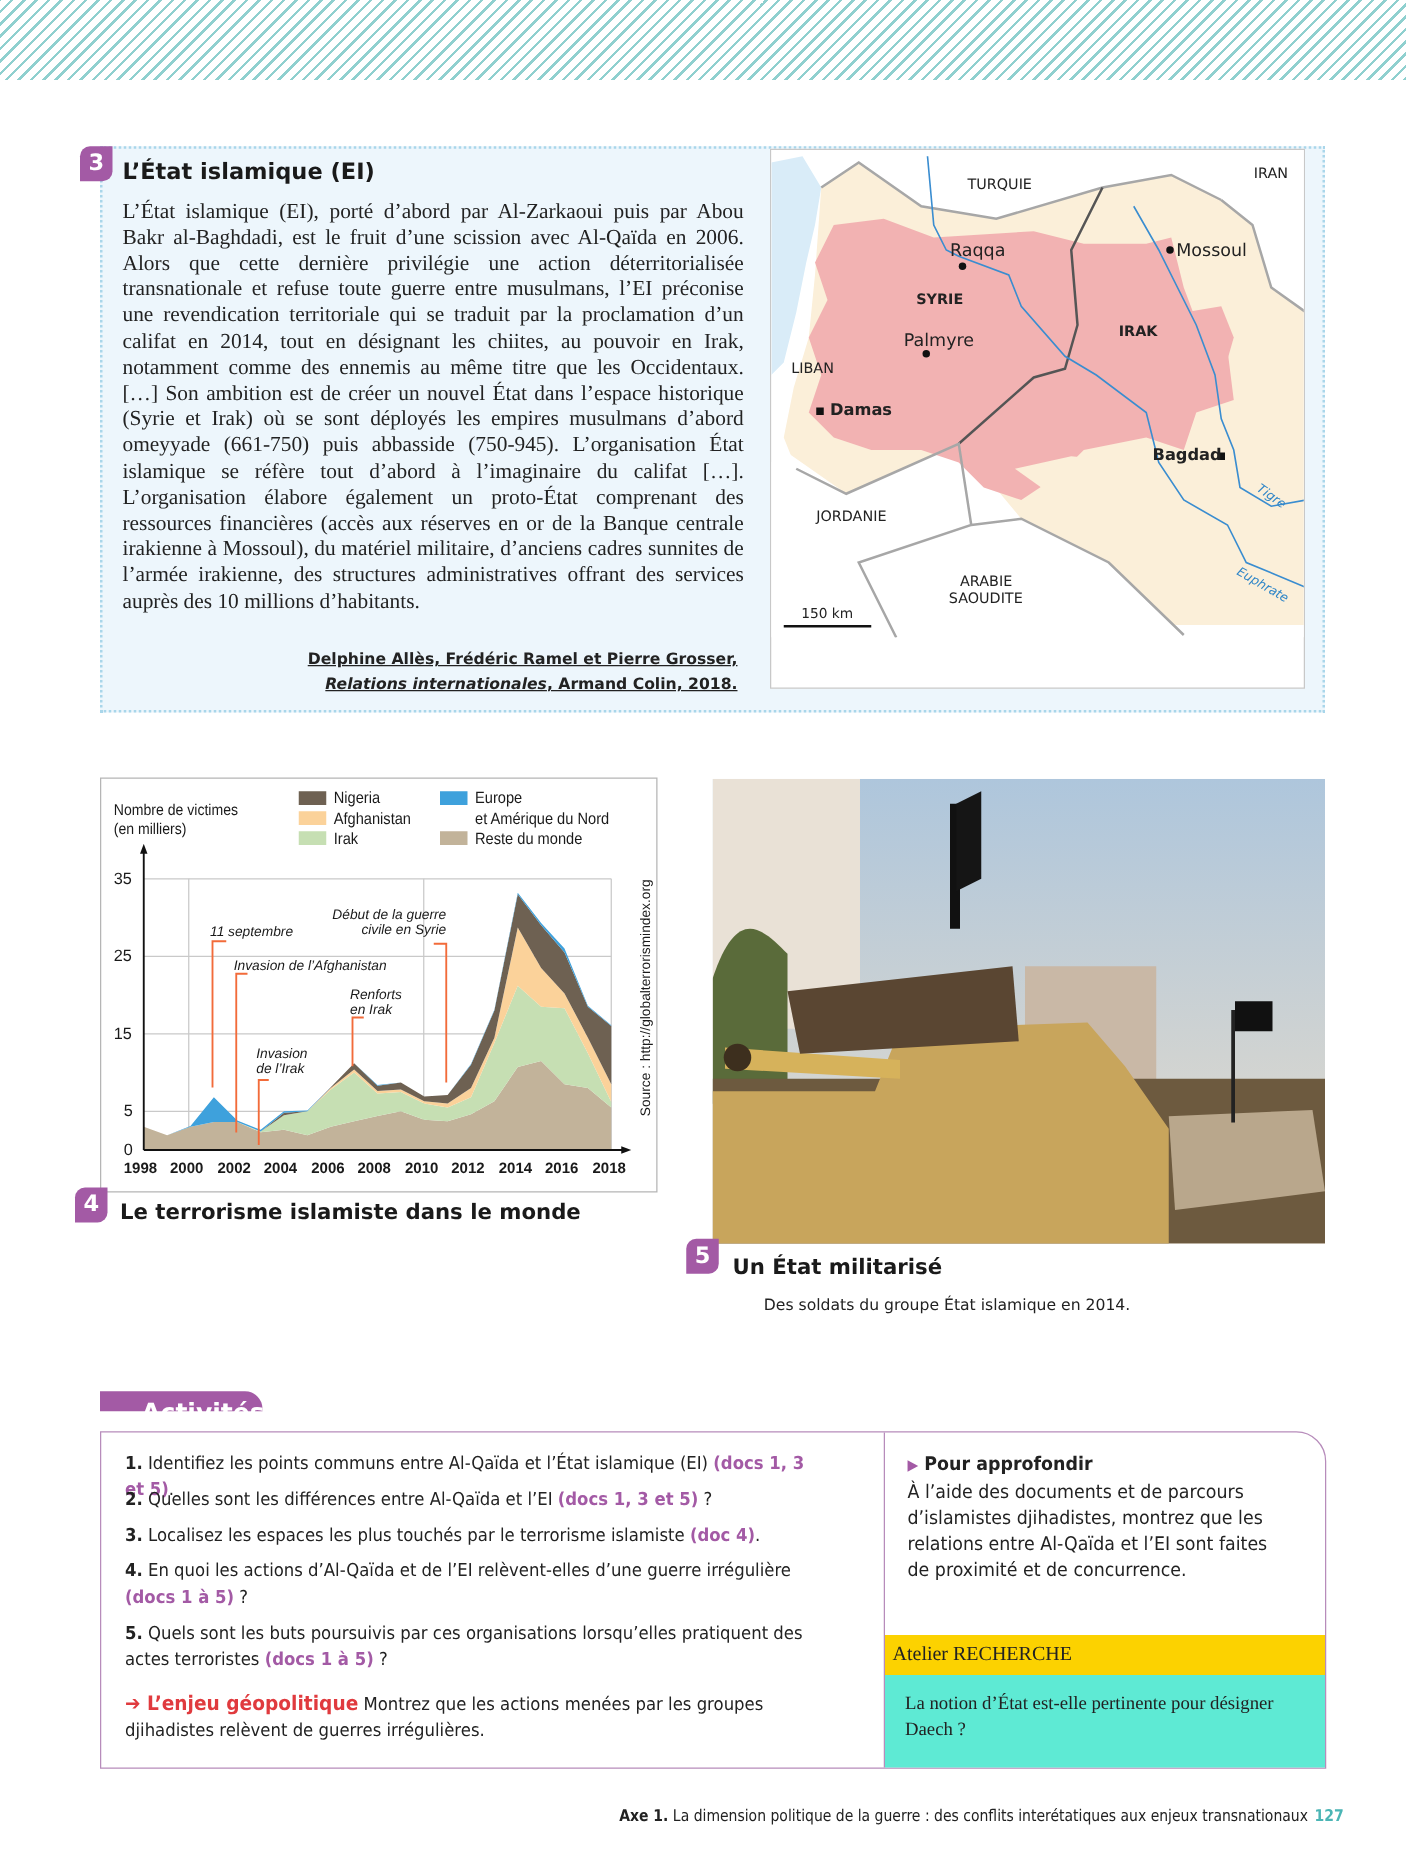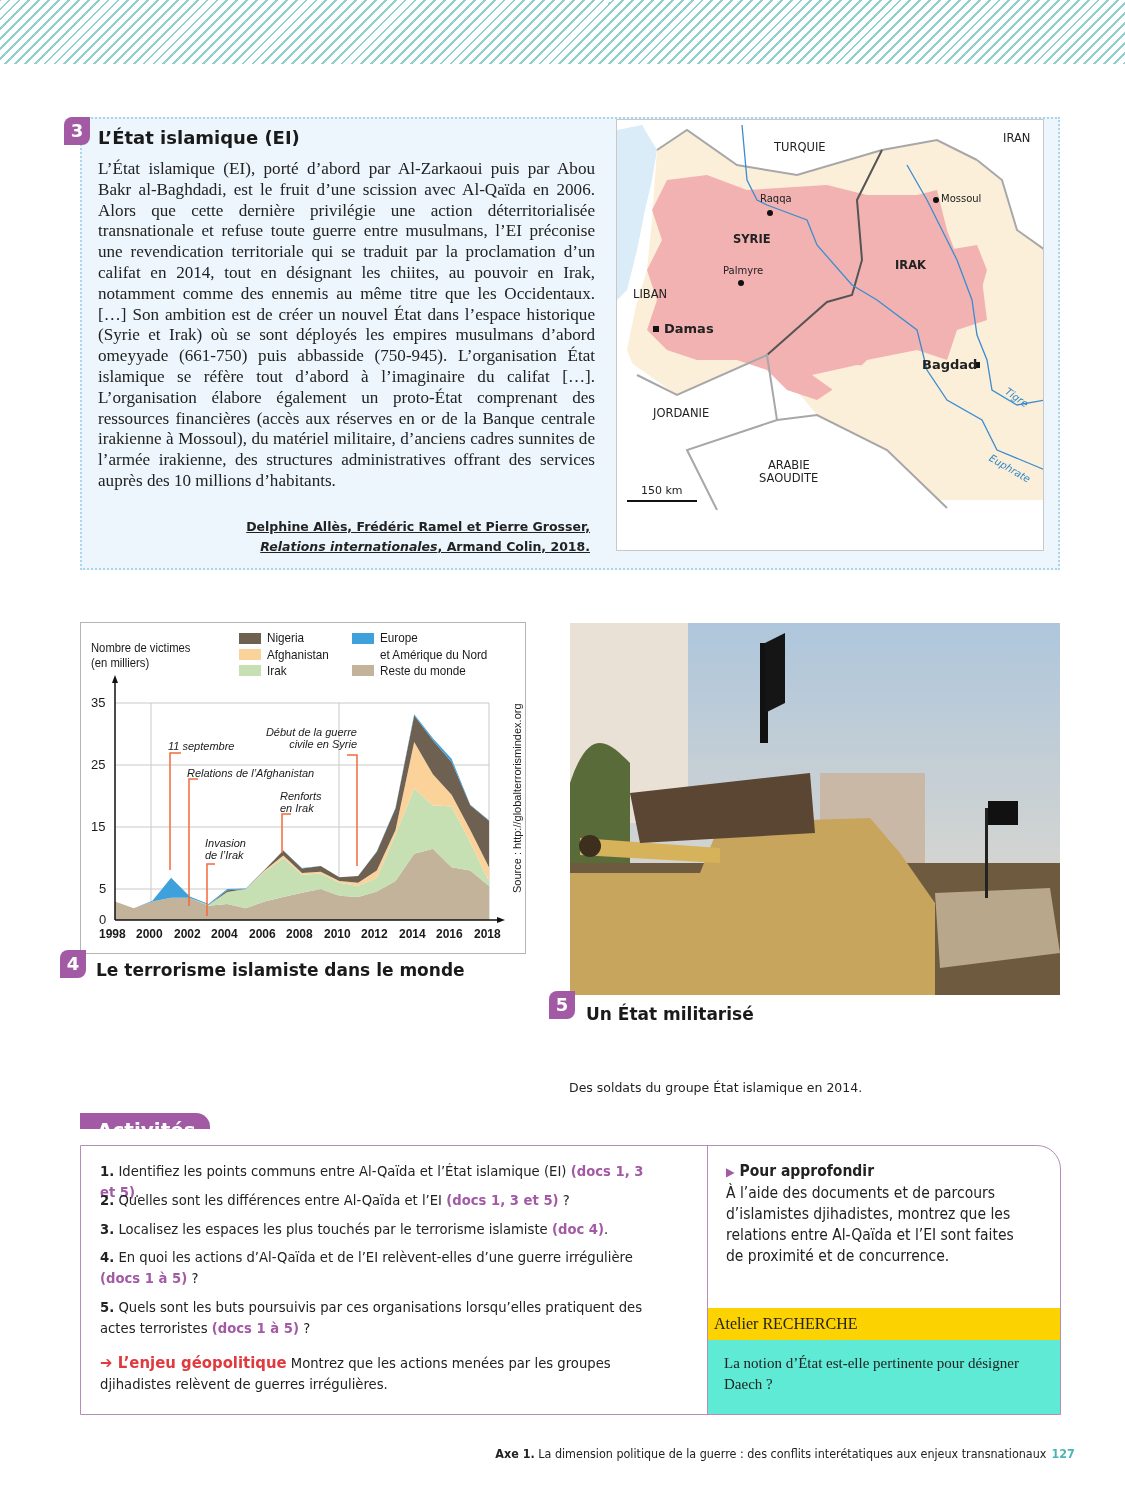--- a/index.html
+++ b/index.html
@@ -18,37 +18,37 @@
   .doc3-cite { position: absolute; right: 468px; top: 398px; text-align: right; font-family: "DejaVu Sans", sans-serif; font-size: 12.5px; font-weight: bold; line-height: 20px; color: #222; text-decoration: underline; }
   .doc3-cite i { font-style: italic; }
 
   .map { position: absolute; left: 534px; top: 0px; width: 428px; height: 432px; background: #fff; border: 1px solid #c8c8c8; overflow: hidden; }
   .map svg { position: absolute; left: 0; top: 0; }
   .map-legend { position: absolute; left: 0; top: 388px; width: 428px; height: 44px; background: #fff; border-top: 1px solid #bbb; }
   .map-legend .swatch { position: absolute; left: 8px; top: 12px; width: 28px; height: 18px; background: #f2b2b2; }
   .map-legend .lbl { position: absolute; left: 44px; top: 6px; font-size: 12.5px; line-height: 14px; color: #222; font-family: "DejaVu Sans", sans-serif; transform: scaleX(0.9); transform-origin: left; }
   .ml { position: absolute; font-family: "DejaVu Sans", sans-serif; font-size: 11.5px; color: #222; white-space: nowrap; }
   .ml.b { font-weight: bold; }
-  .ml.city { font-size: 10px; }
+  .ml.city { font-size: 14px; }
   .ml.big { font-size: 13px; font-weight: bold; }
   .ml.river { color: #2f86c8; font-style: italic; font-size: 10px; }
 
   
   .doc4 { position: absolute; left: 80px; top: 622px; width: 446px; height: 332px; border: 1px solid #b5b5b5; background: #fff; }
   .doc4 svg { position: absolute; left: 0; top: 0; }
   .doc4-caption { position: absolute; left: 60px; top: 950px; }
   .doc4-caption .badge { left: 0; top: 0; }
   .caption-title { position: absolute; font-family: "DejaVu Sans", sans-serif; font-weight: bold; font-size: 17px; color: #1a1a1a; white-space: nowrap; }
 
   
   .photo { position: absolute; left: 570px; top: 623px; width: 490px; height: 372px; overflow: hidden; }
-  .doc5-cap { position: absolute; left: 569px; top: 1036px; font-family: "DejaVu Sans", sans-serif; font-size: 12.5px; color: #222; margin-top: 44px; }
-
-  
-  .act-tab { position: absolute; left: 80px; top: 1113px; width: 130px; height: 16px; background: #a35aa5; border-radius: 0 14px 0 0; color: #fff; font-family: "DejaVu Sans", sans-serif; font-weight: bold; font-size: 20px; line-height: 34px; padding-left: 17px; }
+  .doc5-cap { position: absolute; left: 611px; top: 1036px; font-family: "DejaVu Sans", sans-serif; font-size: 12.5px; color: #222; }
+
+  
+  .act-tab { position: absolute; left: 80px; top: 1113px; width: 130px; height: 16px; background: #a35aa5; border-radius: 0 14px 0 0; color: #fff; font-family: "DejaVu Sans", sans-serif; font-weight: bold; font-size: 20px; line-height: 34px; padding-left: 33px; }
   .act-box { position: absolute; left: 80px; top: 1145px; width: 981px; height: 270px; border: 1.5px solid #b78cbb; border-radius: 0 24px 0 0; }
   .act-left { position: absolute; left: 0; top: 0; width: 627px; height: 100%; border-right: 1.5px solid #b78cbb; }
   .q { position: absolute; left: 19px; font-family: "DejaVu Sans", sans-serif; font-size: 14.2px; line-height: 21px; color: #222; width: 600px; transform: scaleX(0.93); transform-origin: left; }
   .q b { font-weight: bold; }
   .ref { color: #a35aa5; font-weight: bold; }
   .enjeu { color: #e03a3e; font-weight: bold; font-size: 16px; }
   .approf { position: absolute; left: 645px; top: 15px; width: 320px; font-family: "DejaVu Sans", sans-serif; font-size: 15px; line-height: 21px; color: #222; transform: scaleX(0.93); transform-origin: left; }
   .approf-head { font-weight: bold; }
   .approf-head .tri { color: #a35aa5; font-size: 12px; }
   .atelier-head { position: absolute; left: 627px; top: 162px; width: 352px; height: 32px; background: #fcd200; font-family: "Liberation Serif", serif; font-size: 16px; line-height: 32px; padding-left: 6px; color: #222; }
@@ -171,21 +171,21 @@
     <div>Nigeria</div>
     <div>Afghanistan</div>
     <div>Irak</div>
   </div>
   <div style="position:absolute;left:299px;top:7px;font-size:13px;line-height:16.5px;transform:scaleX(0.9);transform-origin:left;white-space:nowrap">
     <div>Europe</div>
     <div>et Amérique du Nord</div>
     <div>Reste du monde</div>
   </div>
   <div style="position:absolute;font-size:11px;font-style:italic;white-space:nowrap;left:87px;top:117px">11 septembre</div>
-  <div style="position:absolute;font-size:11px;font-style:italic;white-space:nowrap;left:106px;top:144px">Relations de l’Afghanistan</div>
+  <div style="position:absolute;font-size:11px;font-style:italic;white-space:nowrap;left:106px;top:144px">Invasion de l’Afghanistan</div>
   <div style="position:absolute;font-size:11px;font-style:italic;line-height:12px;left:124px;top:214px">
     <div>Invasion</div>
     <div>de l’Irak</div>
   </div>
   <div style="position:absolute;font-size:11px;font-style:italic;line-height:12px;left:199px;top:167px">
     <div>Renforts</div>
     <div>en Irak</div>
   </div>
   <div style="position:absolute;font-size:11px;font-style:italic;line-height:12px;text-align:right;left:178px;top:103px;width:98px">
     <div>Début de la guerre</div>

